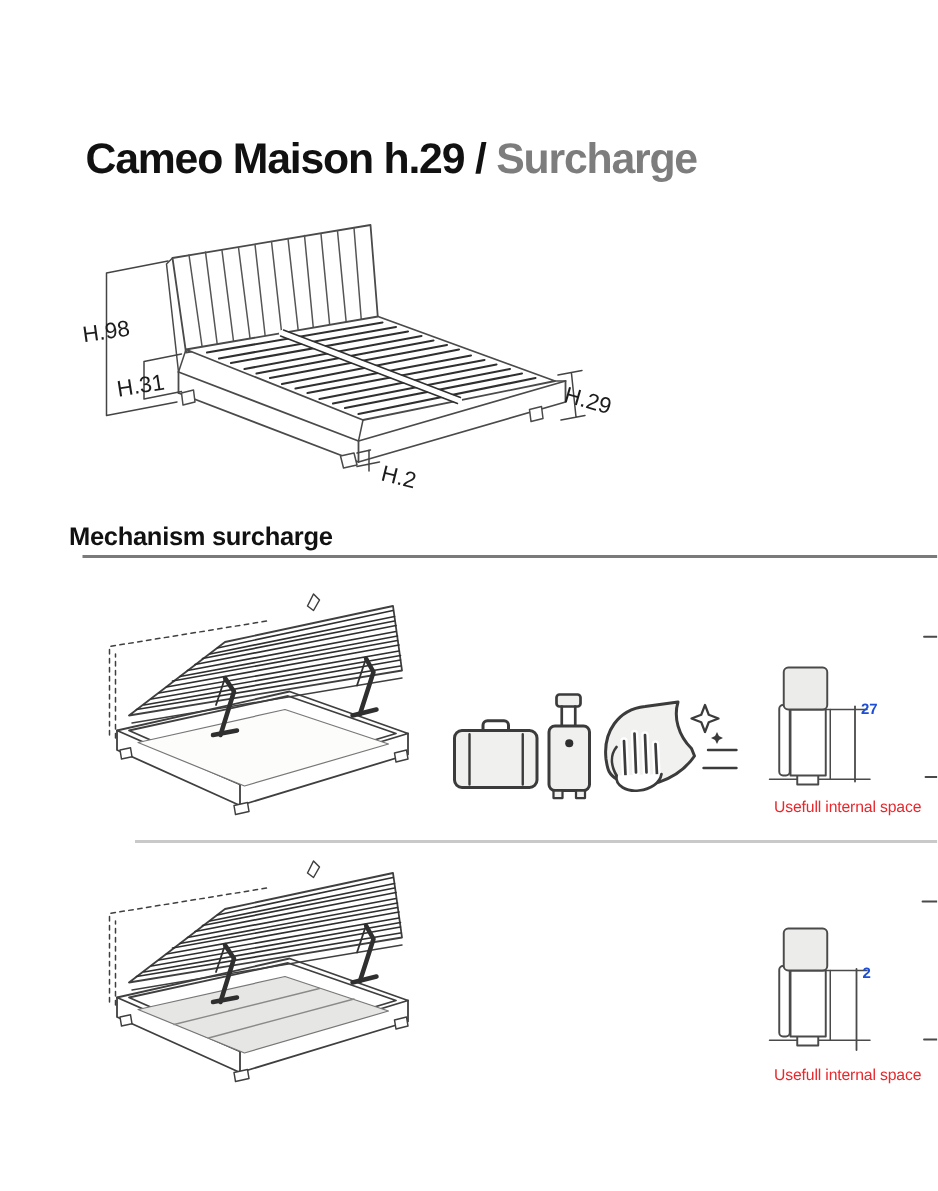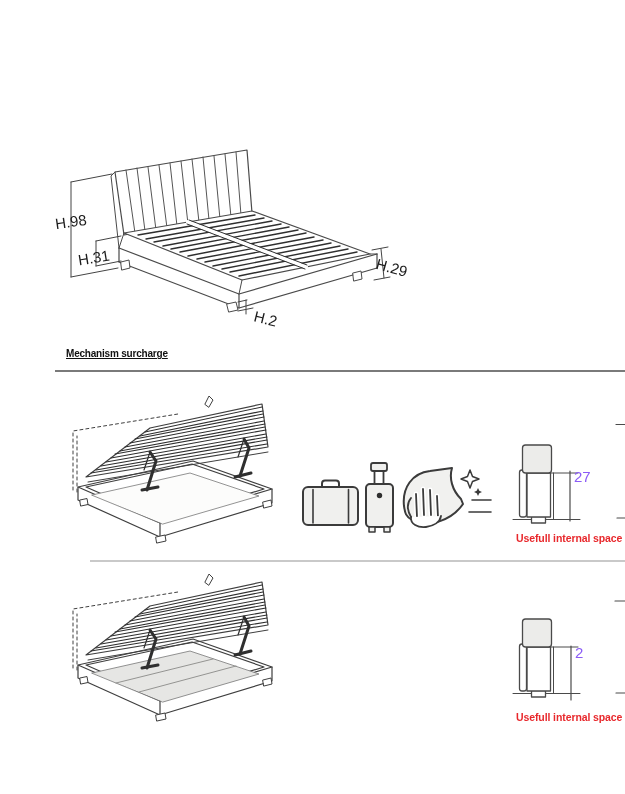--- a/index.html
+++ b/index.html
@@ -3,34 +3,35 @@
 <meta charset="utf-8">
 <style>
   html,body{margin:0;padding:0;background:#fff;}
   .page{position:relative;width:625px;height:794px;background:#fff;overflow:hidden;
         font-family:"Liberation Sans",sans-serif;color:#111;}
   .title{position:absolute;left:57px;top:92px;margin:0;font-size:28.5px;line-height:1.05;
          font-weight:700;letter-spacing:-0.8px;white-space:pre;}
   .title .accent{color:#7d7d7d;}
   .art{position:absolute;left:0;top:0;width:625px;height:794px;}
   .dimlabel{position:absolute;font-size:15px;font-weight:500;color:#1c1c1c;white-space:nowrap;}
-  .section-heading{position:absolute;left:66px;top:348px;margin:0;font-size:10px;font-weight:700;
-                   letter-spacing:-0.2px;text-decoration:underline;}
+  .section-heading{position:absolute;left:46px;top:348px;margin:0;font-size:17px;font-weight:700;
+                   letter-spacing:-0.2px;}
   .rule{position:absolute;height:2px;}
   .rule-dark{left:55px;top:370px;width:570px;background:#7a7a7a;}
   .rule-light{left:90px;top:560px;width:535px;background:#c9c9c9;}
-  .space-num{position:absolute;font-size:15px;font-weight:400;color:#8b5cf6;}
-  .caption{position:absolute;width:110px;font-size:10.5px;font-weight:700;color:#e8282c;
+  .space-num{position:absolute;font-size:10px;font-weight:700;color:#1d4ed8;}
+  .caption{position:absolute;width:110px;font-size:10.5px;font-weight:400;color:#e8282c;
            letter-spacing:-0.1px;white-space:nowrap;}
 </style>
 </head>
 <body>
 
 <div class="page">
 
+  <h1 class="title"><span>Cameo Maison h.29 / </span><span class="accent">Surcharge</span></h1>
 
   <svg class="art" viewBox="0 0 625 794" fill="none" stroke-linejoin="round" stroke-linecap="round">
 
     <defs>
 
       <g id="openbed-base" stroke="#3f3f3f" stroke-width="1.2">
         <path d="M78,487 L193,461 L272,489 L160,523 Z" fill="#ffffff"></path>
         <path d="M86,487 L192,464 L264,489 L161,520 Z"></path>
         <path d="M78,487 L78,500 L160,537 L160,523 M160,537 L272,503 L272,489"></path>
         <path d="M80,500 l7,-1.5 1,6 -7,1.5 Z M156,537 l9,-2 1,6 -9,2 Z M263,502 l8,-2 1,6 -8,2 Z" fill="#ffffff" stroke-width="1"></path>

